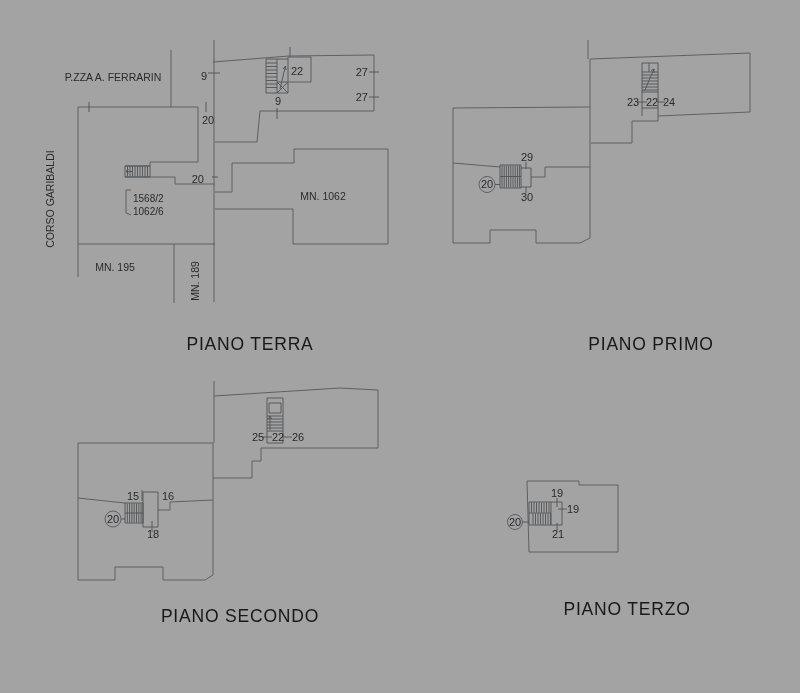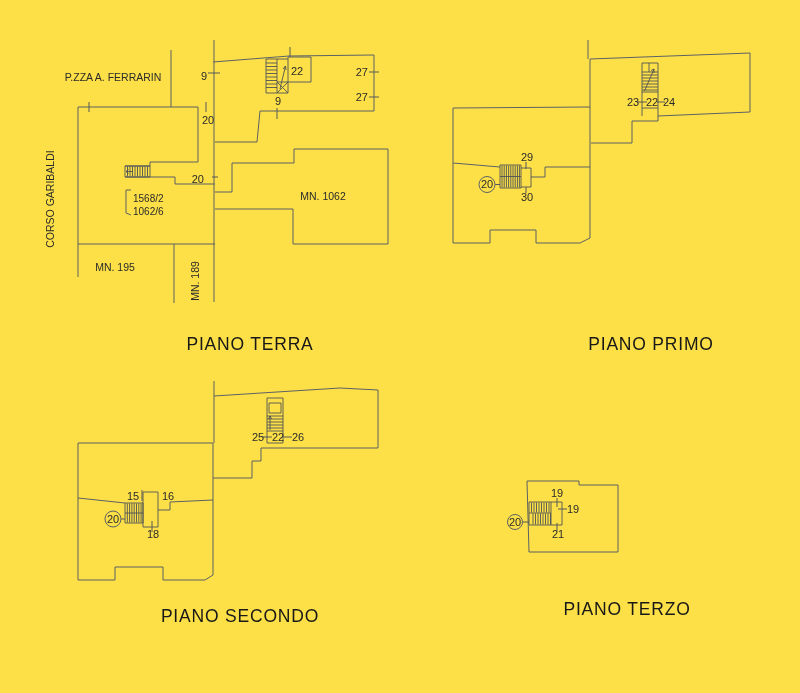--- a/index.html
+++ b/index.html
@@ -1,16 +1,16 @@
 <!DOCTYPE html>
 <html><head>
 <meta charset="utf-8">
 <style>
   html,body{margin:0;padding:0;background:#ffffff;}
-  .page{width:800px;height:693px;background:#fde047;position:relative;overflow:hidden;}
+  .page{width:800px;height:693px;background:#a3a3a3;position:relative;overflow:hidden;}
   svg{display:block;}
   .ln{fill:none;stroke:#5d6165;stroke-width:1;stroke-linecap:butt;stroke-linejoin:miter;}
   .stair{fill:none;stroke:#4e5255;stroke-width:0.9;}
   .tick{fill:none;stroke:#55595d;stroke-width:1;}
   text{font-family:"Liberation Sans", sans-serif;fill:#2a2a2a;}
   .num{font-size:11px;}
   .small{font-size:10.5px;}
   .sub{font-size:10px;}
   .title{font-size:17.5px;letter-spacing:0.8px;fill:#181818;}
 </style>

